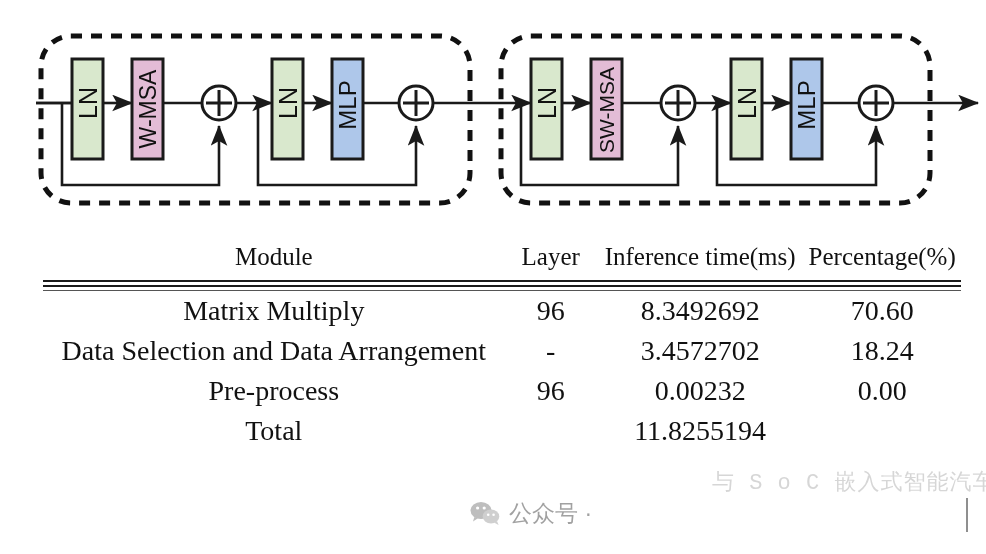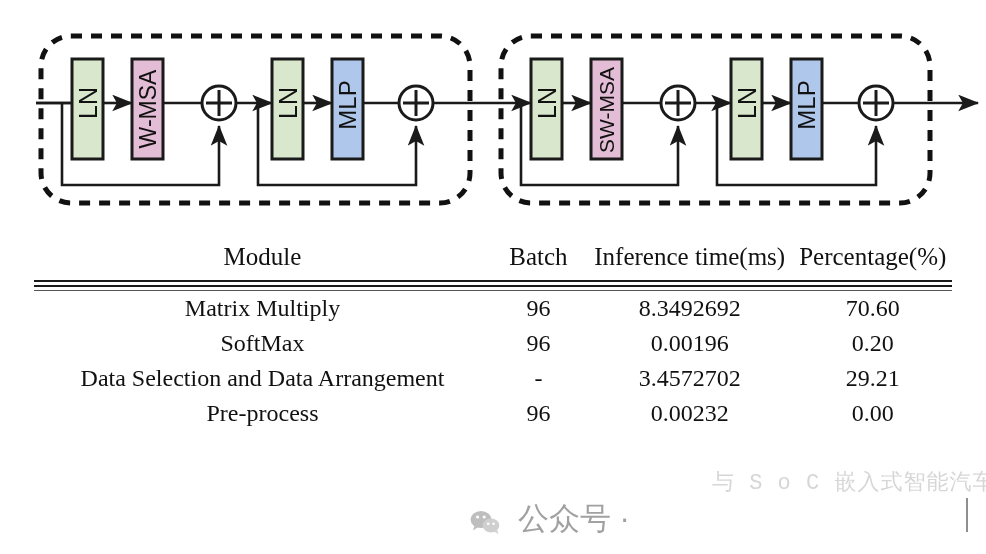--- a/index.html
+++ b/index.html
@@ -22,21 +22,21 @@
     left: 0;
     top: 0;
     width: 986px;
     height: 225px;
   }
   .figure svg { display: block; }
 
   
   .perf-table {
     position: absolute;
-    left: 34px;
+    left: 43px;
     top: 236px;
     width: 918px;
   }
   table.tbl {
     width: 100%;
     border-collapse: collapse;
     font-family: "Liberation Serif", serif;
   }
   table.tbl .rule-top td {
     border-top: 2.5px solid #1a1a1a;
@@ -55,41 +55,41 @@
     line-height: 0;
   }
   table.tbl thead th {
     font-weight: normal;
     font-size: 25px;
     padding: 7px 0 9px 0;
     text-align: center;
     white-space: nowrap;
   }
   table.tbl tbody td {
-    font-size: 24px;
+    font-size: 28px;
     padding: 4px 0 4px 0;
     text-align: center;
     white-space: nowrap;
   }
   
   .col-module    { width: 470px; }
   .col-batch     { width: 100px; }
   .col-time      { width: 210px; }
   .col-pct       { width: 160px; }
 
   
   .wm-main {
     position: absolute;
     left: 470px;
     top: 498px;
     display: flex;
     align-items: center;
-    gap: 18px;
+    gap: 9px;
     font-family: "Liberation Sans", sans-serif;
-    font-size: 31px;
+    font-size: 23px;
     color: #9a9a9a;
     opacity: 0.92;
     white-space: nowrap;
     pointer-events: none;
   }
   .wm-logo {
     width: 30px;
     height: 25px;
     position: relative;
     flex: 0 0 auto;
@@ -220,53 +220,53 @@
         <col class="col-pct">
     </colgroup>
     <tbody>
       <tr class="rule-top">
         <td colspan="4"></td>
       </tr>
     </tbody>
     <thead>
       <tr>
         <th>Module</th>
-        <th>Batch</th>
+        <th>Layer</th>
         <th>Inference time(ms)</th>
         <th>Percentage(%)</th>
       </tr>
     </thead>
     <tbody>
       <tr class="rule-mid">
         <td colspan="4"></td>
       </tr>
 
       <tr>
         <td>Matrix Multiply</td>
         <td>96</td>
         <td>8.3492692</td>
         <td>70.60</td>
       </tr>
       <tr>
-        <td>SoftMax</td>
-        <td>96</td>
-        <td>0.00196</td>
-        <td>0.20</td>
-      </tr>
-      <tr>
         <td>Data Selection and Data Arrangement</td>
         <td>-</td>
         <td>3.4572702</td>
-        <td>29.21</td>
+        <td>18.24</td>
       </tr>
       <tr>
         <td>Pre-process</td>
         <td>96</td>
         <td>0.00232</td>
         <td>0.00</td>
+      </tr>
+      <tr>
+        <td>Total</td>
+        <td></td>
+        <td>11.8255194</td>
+        <td></td>
       </tr>
     </tbody>
   </table>
 </div>
 
 <div class="wm-faint">与 S o C 嵌入式智能汽车</div>
 
 <div class="wm-main">
   <span class="wm-logo">
     <svg width="30" height="25" viewBox="0 0 30 25">

